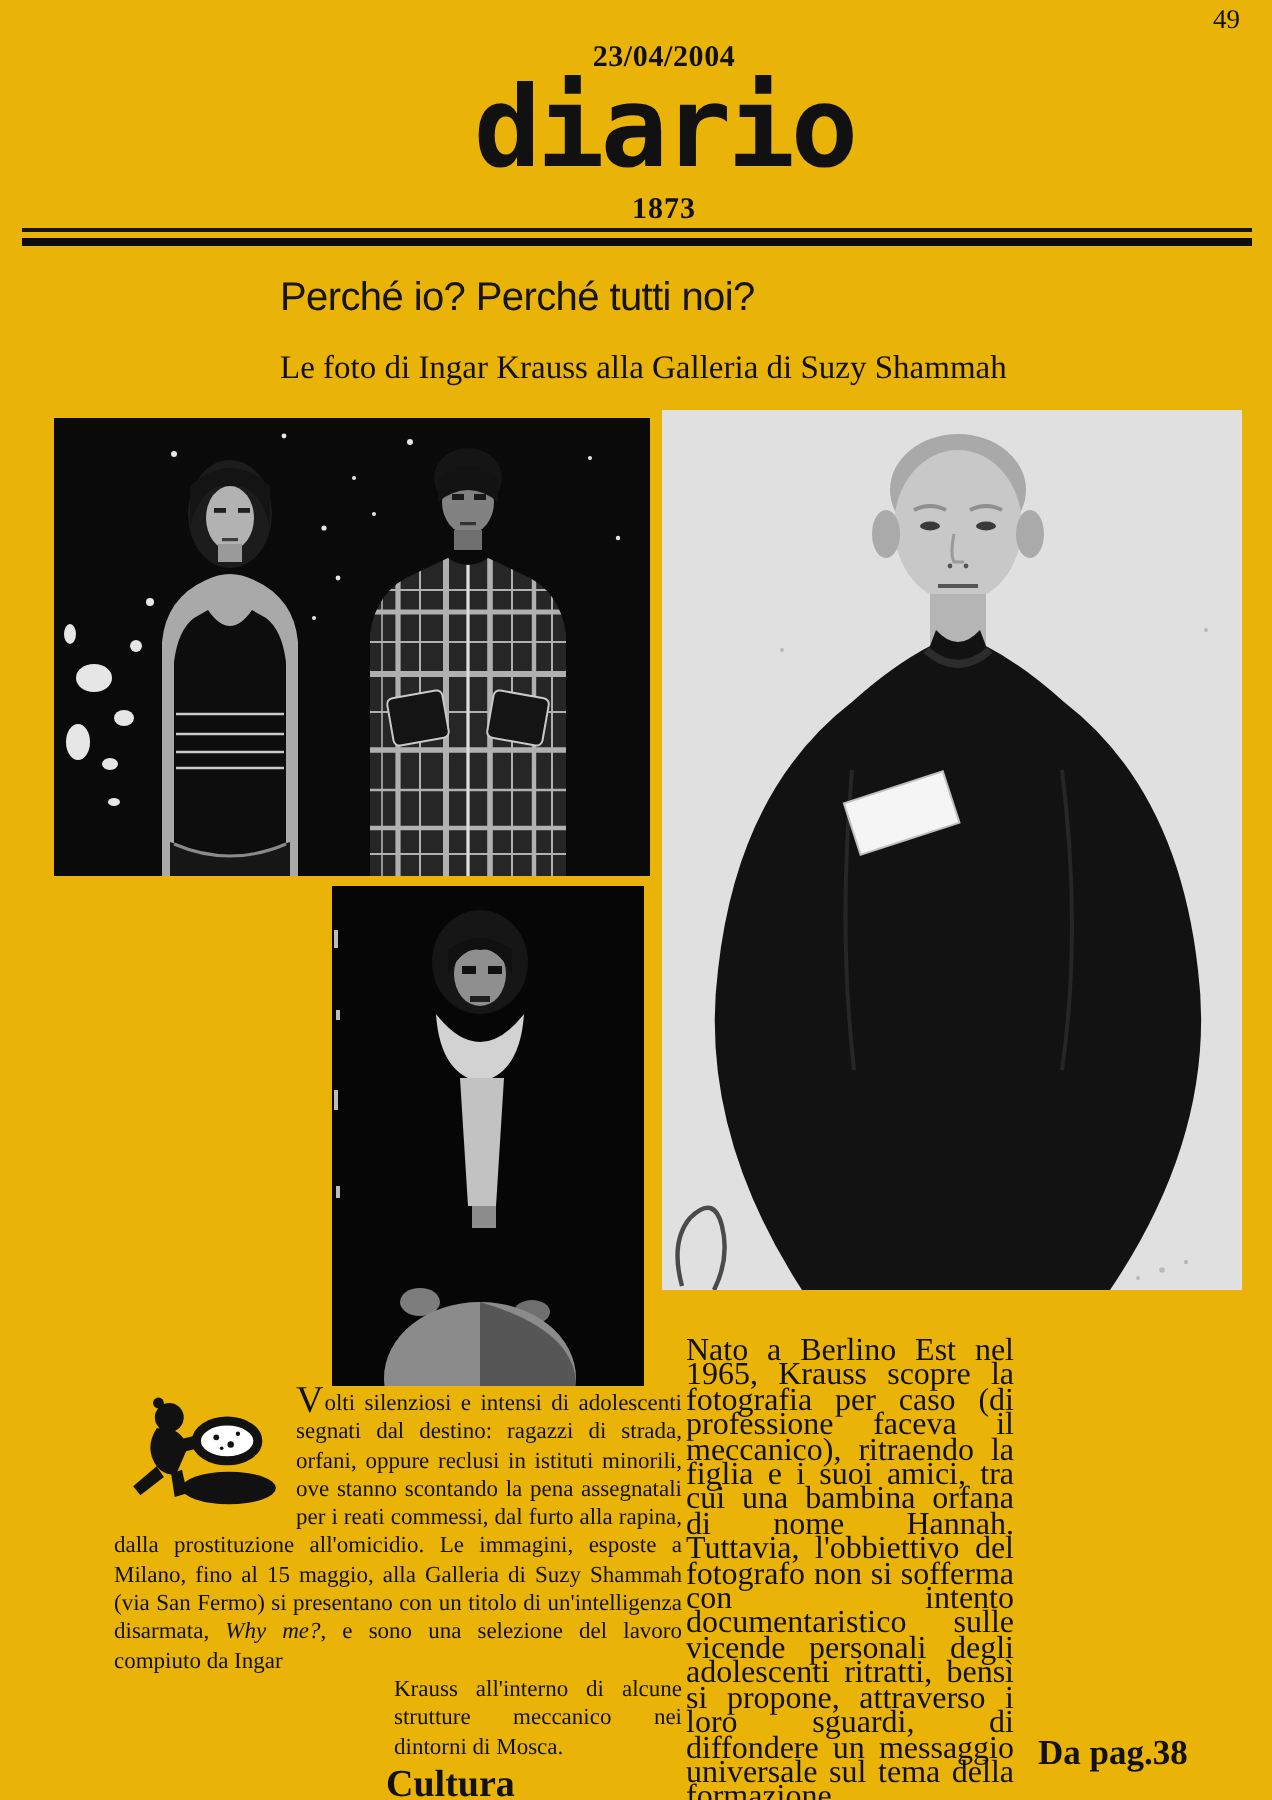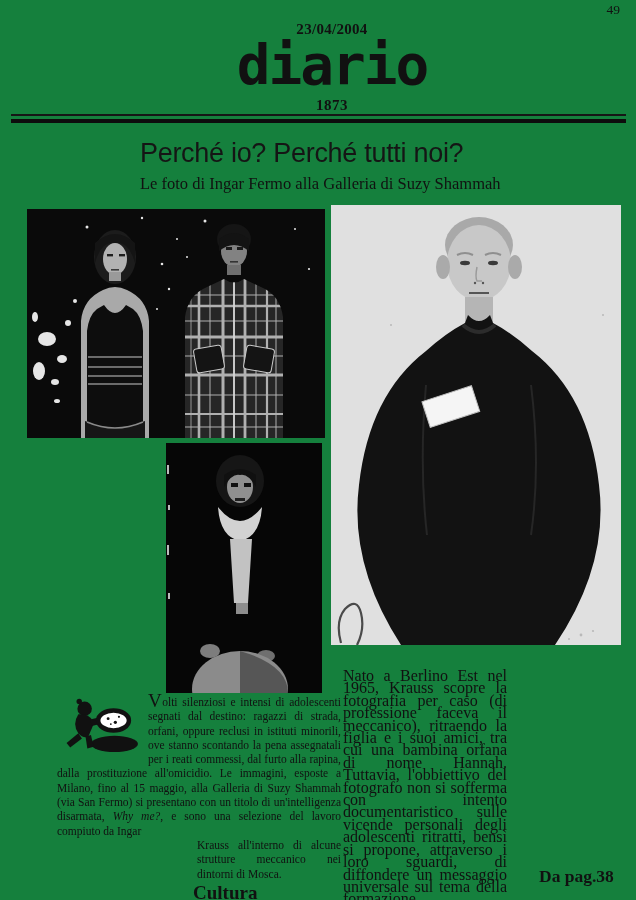--- a/index.html
+++ b/index.html
@@ -1,70 +1,70 @@
 <!DOCTYPE html>
 <html lang="it"><head>
 <meta charset="utf-8">
 <style>
   * { margin:0; padding:0; box-sizing:border-box; }
   html,body { background:#9a9a9a; }
   .page {
     position:relative; width:636px; height:900px; margin:0 auto;
-    background:#15803d; color:#111; overflow:hidden;
+    background:#eab308; color:#111; overflow:hidden;
     font-family:"Liberation Serif", serif;
   }
   .abs { position:absolute; }
 
   .pageno { top:2px; right:16px; font-size:13.5px; }
 
   .m-center { left:14px; right:-14px; text-align:center; }
   .m-date  { top:21px; font-weight:bold; font-size:15px; letter-spacing:.3px; }
   .m-logo  { top:34px; font-family:"DejaVu Sans Mono", monospace;
              font-weight:bold; font-size:56px; line-height:1.1; letter-spacing:-2px; }
   .m-issue { top:97px; font-weight:bold; font-size:15px; letter-spacing:.5px; }
   .rule    { top:114px; left:11px; right:10px; height:9px;
              border-top:2px solid #161616; border-bottom:4px solid #0d0d0d; }
 
   .headline { top:138px; left:140px; font-family:"Liberation Sans", sans-serif;
-              font-weight:400; font-size:27px; letter-spacing:-.3px; color:#151515; }
+              font-weight:400; font-size:20px; letter-spacing:-.3px; color:#151515; }
   .subhead  { top:174px; left:140px; font-size:16.5px; font-weight:normal; }
 
   .photoA { left:27px;  top:209px; width:298px; height:229px; }
   .photoB { left:331px; top:205px; width:290px; height:440px; }
   .photoC { left:166px; top:443px; width:156px; height:250px; }
   .photo svg { display:block; width:100%; height:100%; }
 
   .colL { left:57px; top:695px; width:284px; font-size:11.5px; line-height:14.3px;
           text-align:justify; hyphens:auto; }
   .icon-float { float:left; width:86px; height:56px; margin:2px 5px 2px 0; }
   .icon-float svg { display:block; width:100%; height:100%; }
   .dropcap { font-size:19px; letter-spacing:.5px; vertical-align:-1px; line-height:0; }
   .cont { margin-left:140px; text-align:justify; hyphens:auto; }
   .cultura { margin-left:136px; margin-top:5px; font-size:19px; font-weight:bold; }
 
   .colR { left:343px; top:670px; width:164px; font-size:16px; line-height:12.4px;
           text-align:justify; hyphens:auto; }
 
-  .dapag { top:866px; left:519px; font-size:17.5px; font-weight:bold;margin-left:20px; }
+  .dapag { top:866px; left:519px; font-size:17.5px; font-weight:bold; }
   i { font-style:italic; }
 </style>
 </head>
 <body>
 
 <div class="page">
 
   <div class="abs pageno">49</div>
 
   <div class="abs m-center m-date">23/04/2004</div>
   <div class="abs m-center m-logo">diario</div>
   <div class="abs m-center m-issue">1873</div>
   <div class="abs rule"></div>
 
   <h1 class="abs headline">Perché io? Perché tutti noi?</h1>
-  <h2 class="abs subhead">Le foto di Ingar Fermo alla Galleria di Suzy Shammah</h2>
+  <h2 class="abs subhead">Le foto di Ingar Krauss alla Galleria di Suzy Shammah</h2>
 
   <div class="abs photo photoA">
     <svg viewBox="0 0 298 229" preserveAspectRatio="none">
       <rect width="298" height="229" fill="#0a0a0a"></rect>
       <g fill="#e6e6e6">
         <circle cx="60" cy="18" r="1.5"></circle>
           <circle cx="115" cy="9" r="1.2"></circle>
           <circle cx="150" cy="30" r="1"></circle>
         <circle cx="178" cy="12" r="1.5"></circle>
           <circle cx="205" cy="25" r="1"></circle>

